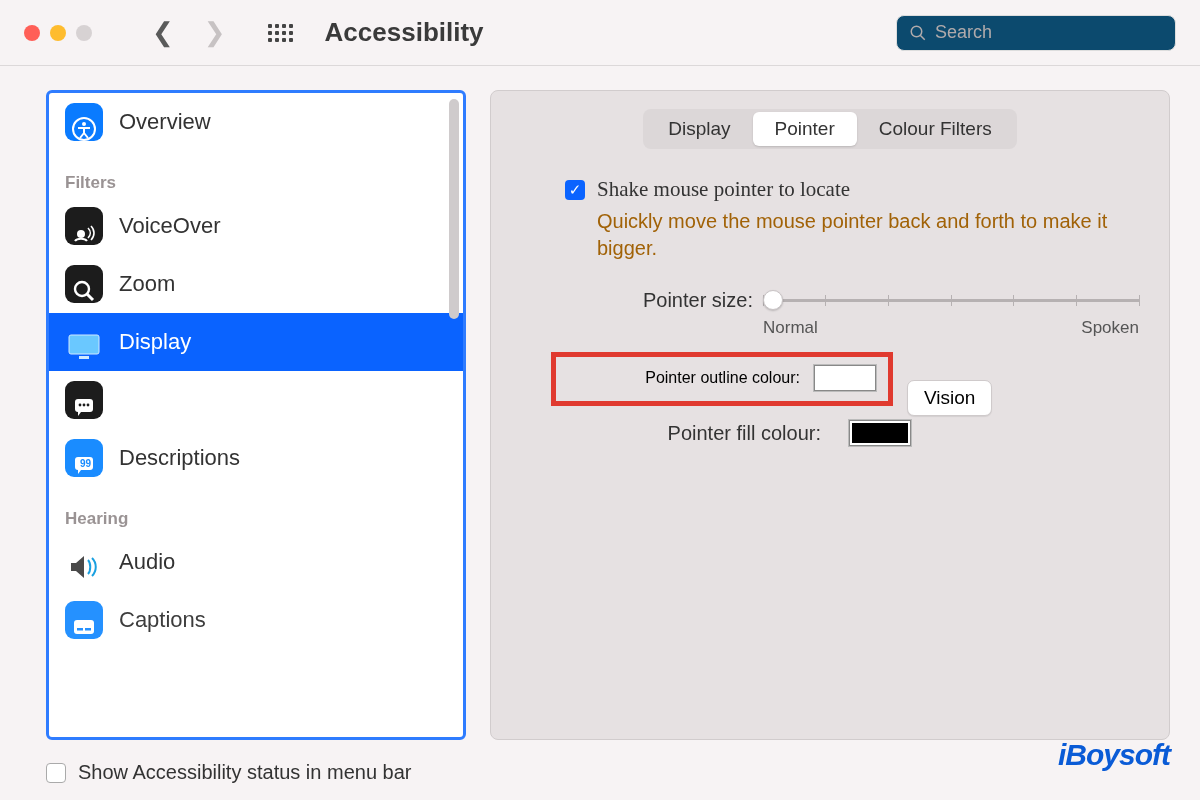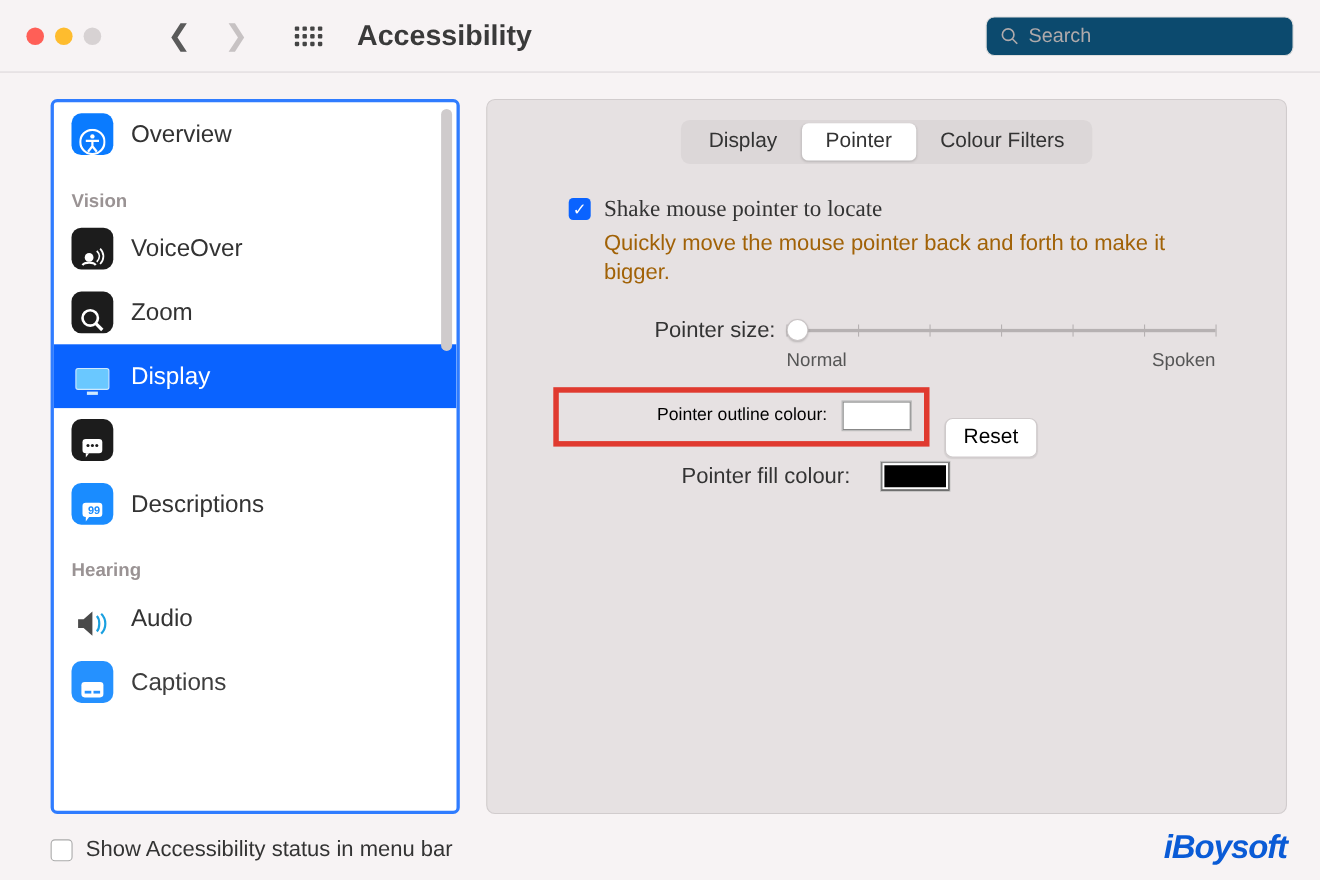--- a/index.html
+++ b/index.html
@@ -12,21 +12,21 @@
   .dot.red{background:#ff5f57;} .dot.yellow{background:#febc2e;} .dot.gray{background:#d7d2d3;}
   .navarrows { margin-left:60px; display:flex; gap:30px; color:#5a5a5a; font-size:26px;}
   .navarrows span{cursor:default;}
   .grid-icon { margin-left:42px; font-size:22px; color:#444; letter-spacing:-2px; line-height:10px;}
   .grid-icon div{display:flex; gap:3px;}
   .grid-icon b{width:4px;height:4px;background:#444;display:inline-block;border-radius:1px;}
   .title { margin-left:32px; font-size:26px; font-weight:600; color:#3a3a3a;}
   .search { margin-left:auto; width:280px; height:36px; background:#0c4a6e; border:1px solid #ddd; border-radius:8px; display:flex; align-items:center; padding:0 12px; color:#b0aaab; font-size:18px; gap:8px;}
   
   .body { flex:1; display:flex; padding:24px 30px 0 46px; gap:24px; position:relative;}
-  .sidebar-wrap { border:3px solid #2f7cff; border-radius:6px; width:372px; height:650px; background:#fff; position:relative; display:flex;}
+  .sidebar-wrap { border:3px solid #2f7cff; border-radius:6px; width:420px; height:650px; background:#fff; position:relative; display:flex;}
   .sidebar { flex:1; overflow:hidden; }
   .sidebar-scroll { position:absolute; right:4px; top:6px; width:10px; height:220px; background:#cfcbcc; border-radius:5px;}
   .side-item { display:flex; align-items:center; gap:16px; padding:10px 16px; font-size:22px; color:#333;}
   .side-item.selected { background:#0a63ff; color:#fff;}
   .side-heading { font-size:17px; color:#9a9394; font-weight:600; padding:22px 16px 4px 16px;}
   .side-icon { width:38px; height:38px; border-radius:9px; display:flex; align-items:flex-end; justify-content:center; color:#fff; flex-shrink:0;}
   .ic-blue{background:#0a7bff;} .ic-black{background:#1c1c1c;} .ic-lblue{background:#1a8cff;}
   .pane { flex:1; background:#e6e1e2; border:1px solid #d1cccd; border-radius:8px; height:650px; padding:18px 30px 0 30px; position:relative;}
   .segmented { margin:0 auto 28px auto; width:fit-content; display:flex; background:#dcd7d8; border-radius:8px; padding:3px; font-size:19px;}
   .segmented div{ padding:6px 22px; border-radius:6px; color:#333;}
@@ -43,21 +43,21 @@
   .slider-thumb{position:absolute;left:0;top:2px;width:20px;height:20px;background:#fff;border:1px solid #c9c4c5;border-radius:50%;box-shadow:0 1px 2px rgba(0,0,0,0.2);}
   .slider-ends{display:flex;justify-content:space-between;margin:0 0 0 242px;max-width:390px;font-size:17px;color:#555;}
   .colorrow{display:flex;align-items:center;margin:16px 0 0 36px;font-size:20px;color:#333; gap:28px;}
   .colorrow .clabel{width:252px;text-align:right;}
   .swatch{width:62px;height:26px;border:1px solid #888;background:#fff; box-shadow:inset 0 0 0 2px #fff, 0 0 0 1px #bbb;}
   .swatch.black{background:#000;}
   .highlight{border:5px solid #e03a2f; padding:8px 12px 10px 12px; margin-left:30px; display:inline-flex; align-items:center; gap:14px;}
   .reset-btn{background:#fff;border:1px solid #cfcacb;border-radius:7px;padding:6px 16px;font-size:19px;box-shadow:0 1px 1px rgba(0,0,0,0.08);}
   .footer{position:absolute; left:46px; bottom:16px; display:flex; align-items:center; gap:12px; font-size:20px; color:#333;}
   .footer .cb{width:20px;height:20px;border:1.5px solid #aaa;border-radius:4px;background:#fff;}
-  .watermark{position:absolute; right:30px; bottom:12px; font-size:30px; font-weight:800; font-style:italic; color:#0a5bd6; letter-spacing:-1px;}
+  .watermark{position:absolute; right:30px; bottom:28px; font-size:30px; font-weight:800; font-style:italic; color:#0a5bd6; letter-spacing:-1px;}
   svg{display:block;}
 </style>
 </head>
 <body>
 
 <div class="window">
 
   <div class="titlebar">
     <div class="traffic">
       <div class="dot red"></div>
@@ -106,21 +106,21 @@
         <div class="side-item">
           <div class="side-icon ic-blue">
             <svg width="24" height="24" viewBox="0 0 24 24">
                 <circle cx="12" cy="12" r="11" fill="none" stroke="#fff" stroke-width="2"></circle>
                 <circle cx="12" cy="7" r="2" fill="#fff"></circle>
                 <path d="M6 11 L18 11 M12 11 L12 16 M12 16 L8 21 M12 16 L16 21" stroke="#fff" stroke-width="2" fill="none"></path>
               </svg>
           </div>
           <span>Overview</span>
         </div>
-        <div class="side-heading">Vision</div>
+        <div class="side-heading">Filters</div>
 
         <div class="side-item">
           <div class="side-icon ic-black">
             <svg width="24" height="24" viewBox="0 0 24 24">
                 <circle cx="9" cy="13" r="4" fill="#fff"></circle>
                 <path d="M3 20c2-3 10-3 12 0" stroke="#fff" stroke-width="2" fill="none"></path>
                 <path d="M16 7c3 3 3 7 0 10 M19 5c4 4 4 10 0 14" stroke="#fff" stroke-width="1.6" fill="none"></path>
               </svg>
           </div>
           <span>VoiceOver</span>
@@ -227,21 +227,21 @@
       </div>
 
       <div style="height:14px"></div>
 
       <div style="display:flex;align-items:flex-start;">
         <div class="highlight">
           <span class="clabel" style="width:232px;text-align:right;display:inline-block;">Pointer outline colour:</span>
           <div class="swatch"></div>
         </div>
         <div style="width:14px"></div>
-        <div class="reset-btn" style="margin-top:28px;">Reset</div>
+        <div class="reset-btn" style="margin-top:28px;">Vision</div>
       </div>
 
       <div class="colorrow" style="margin-top:4px; margin-left:48px;">
         <span class="clabel">Pointer fill colour:</span>
         <div class="swatch black"></div>
       </div>
     </div>
 
     <div class="footer">
       <div class="cb"></div>

